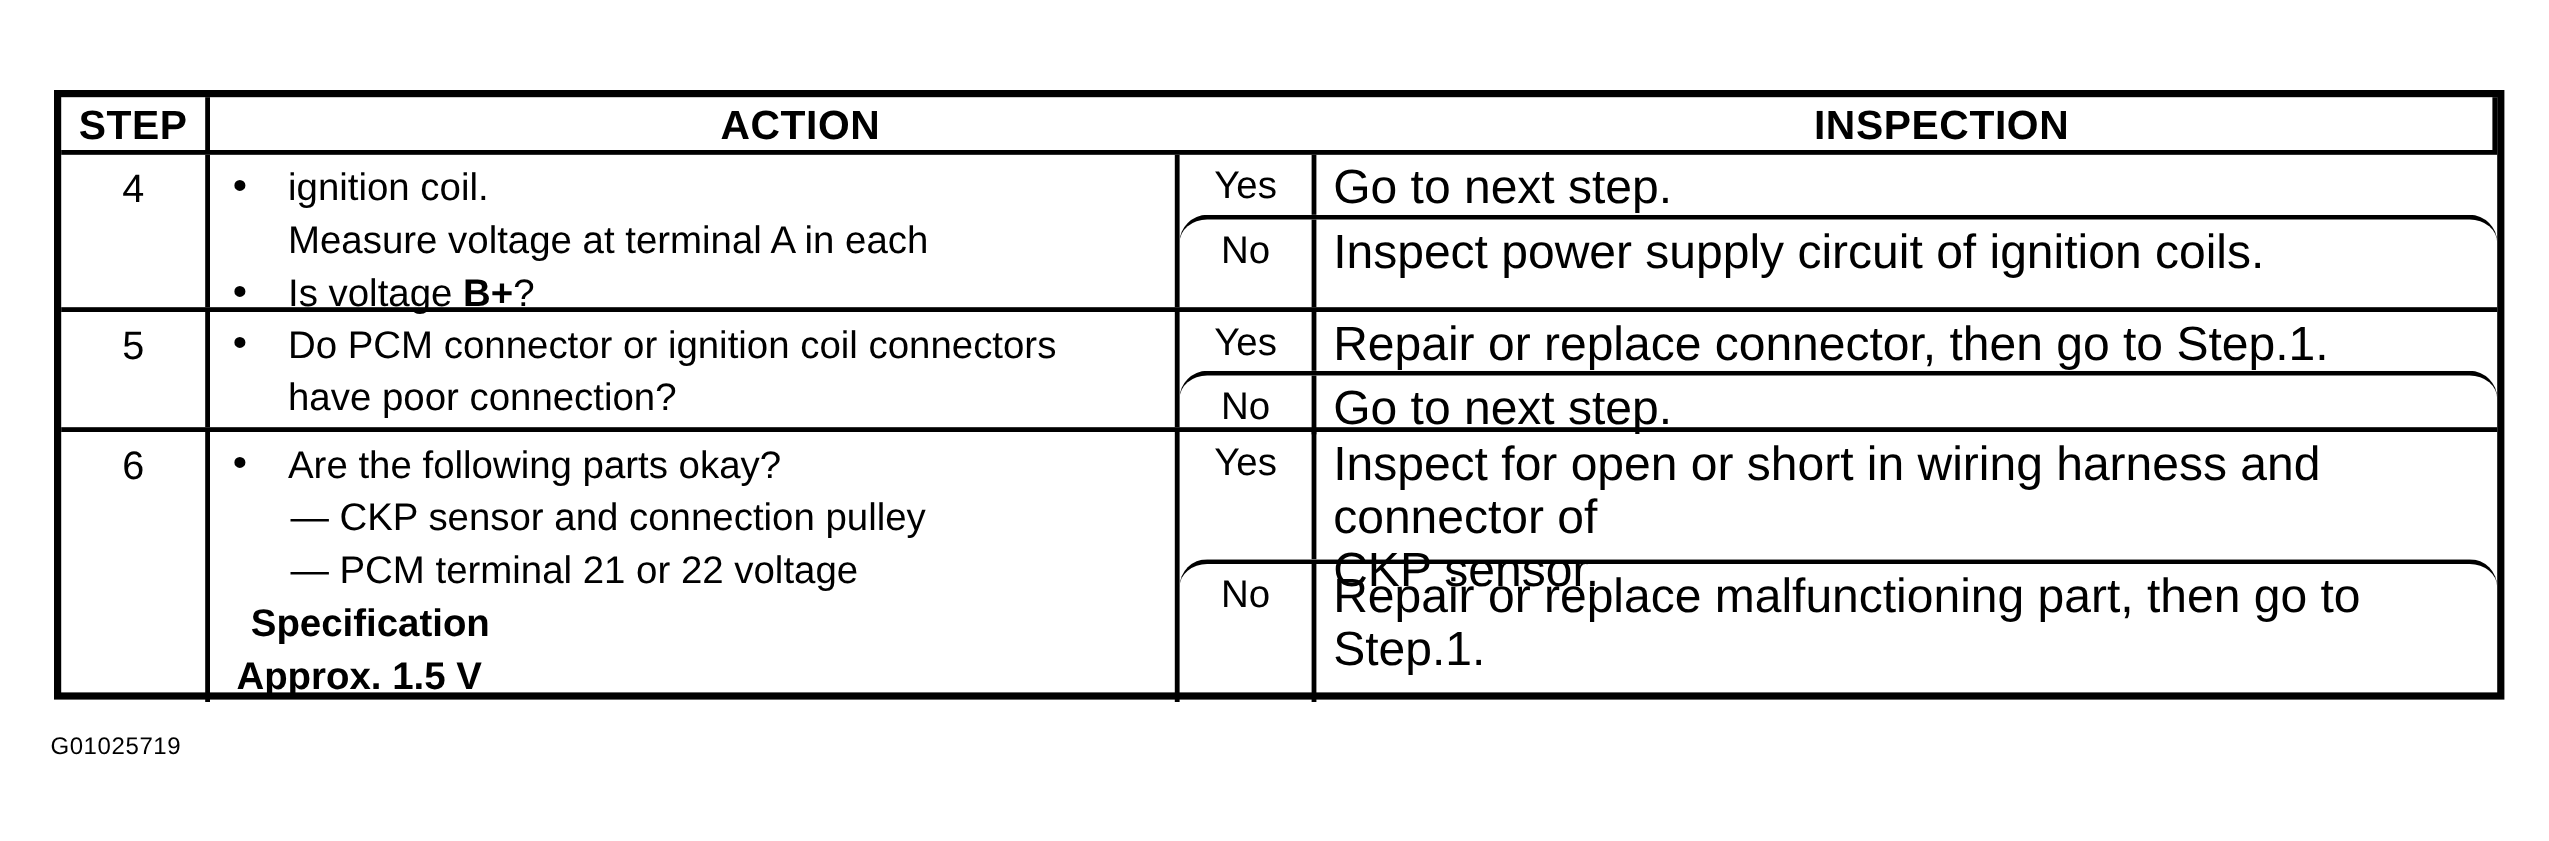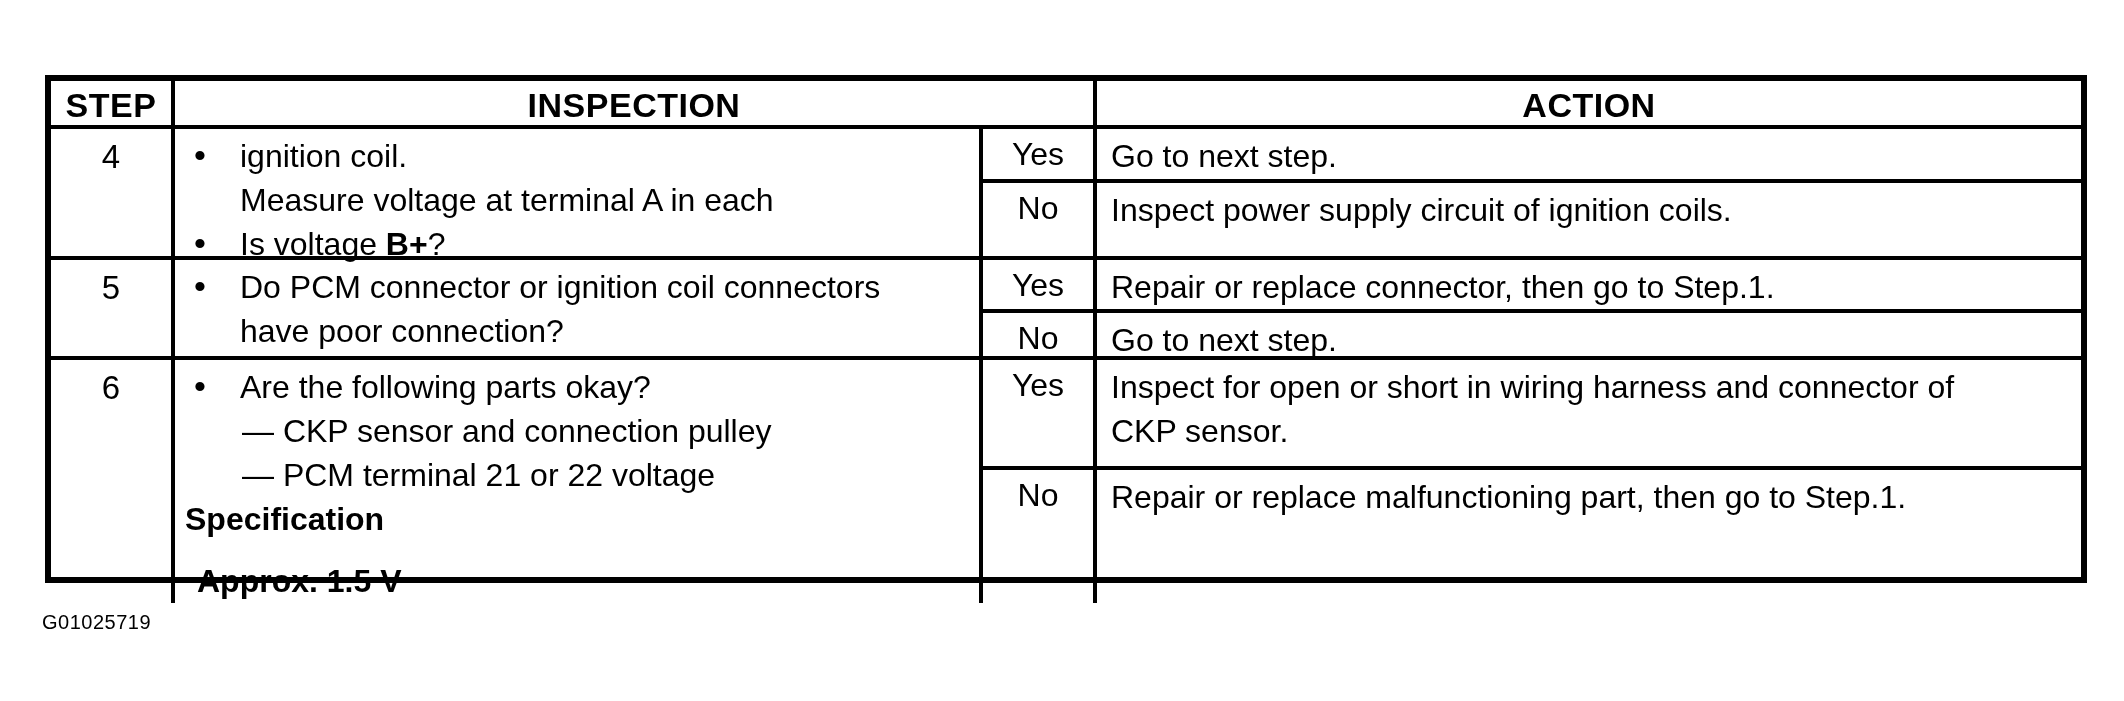--- a/index.html
+++ b/index.html
@@ -56,68 +56,68 @@
     font-size: 32px;
     line-height: 44px;
     padding: 5px 10px 0 10px;
   }
   .c-right { flex: 1; display: flex; flex-direction: column; }
   .subrow { display: flex; justify-content: center; }
   .subrow + .subrow { border-top: 4px solid #000; }
   .row4 .sr-a { height: 50px; }
   .row5 .sr-a { height: 55px; }
   .row6 .sr-a { height: 106px; }
-  .sr-b { flex: 1; }
+  .sr-b { flex: 1; border-radius: 23px; }
   .c-yn {
     width: 114px;
     border-right: 4px solid #000;
     text-align: center;
     font-size: 32px;
     line-height: 40px;
     padding-top: 5px;
   }
   .c-action {
     flex: 1;
-    font-size: 32px;
+    font-size: 40px;
     line-height: 44px;
     padding: 5px 12px 0 14px;
   }
   
   .b-item { position: relative; padding-left: 55px; }
   .b-item .bullet {
     position: absolute;
     left: 9px;
     top: -1px;
     font-size: 34px;
   }
   .sub-item { padding-left: 57px; }
-  .spec-label { font-weight: bold; }
-  .spec-value { font-weight: bold; padding-left: 12px; margin-top: 18px; }
+  .spec-label { font-weight: bold; margin-left: 24px; }
+  .spec-value { font-weight: bold; padding-left: 12px; }
   .ln { display: block; }
   .bold-inline { font-weight: bold; }
   
   .figure-id {
     position: absolute;
     left: 42px;
     top: 611px;
     font-size: 20px;
     letter-spacing: 0.5px;
   }
 </style>
 </head>
 <body>
 
 <div class="canvas">
 
   <div class="diag-table">
 
     <div class="hrow">
       <div class="hcell h-step">STEP</div>
+      <div class="hcell h-action">ACTION</div>
       <div class="hcell h-insp">INSPECTION</div>
-      <div class="hcell h-action">ACTION</div>
     </div>
 
     <div class="trow row4">
       <div class="c-step">4</div>
       <div class="c-insp">
         <div class="b-item">
           <span class="bullet">•</span>
           <span class="ln">ignition coil.</span>
           <span class="ln">Measure voltage at terminal A in each</span>
         </div>

